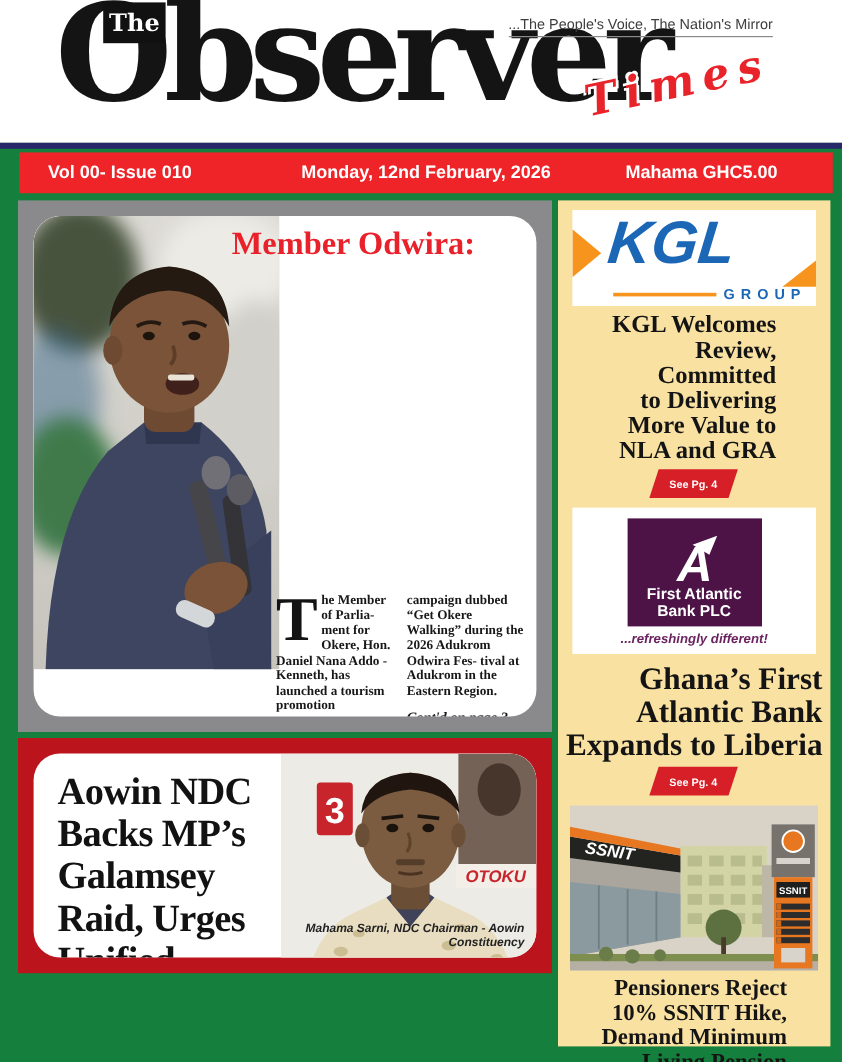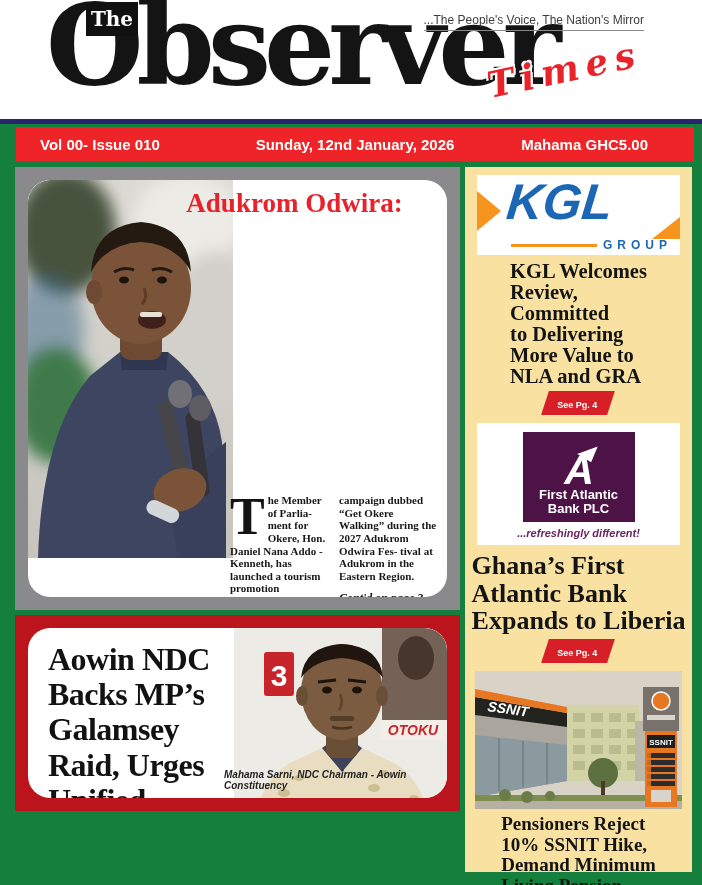--- a/index.html
+++ b/index.html
@@ -49,39 +49,39 @@
   .contd{margin-top:9px;font:bold italic 12px "Liberation Serif",serif;}
   .caption-main{position:absolute;left:16px;top:382px;font:italic 600 11px/1.2 "Liberation Sans",sans-serif;
                 color:#222;white-space:pre-line;}
 
   
   .second-frame{position:absolute;left:15px;top:615px;width:445px;height:196px;background:#bb141d;}
   .headline2{position:absolute;left:20px;top:14px;font:bold 32px/1.1 "Liberation Serif",serif;
              color:#121212;white-space:pre-line;letter-spacing:-0.5px;z-index:2;}
   .photo2{position:absolute;right:0;top:0;width:213px;height:204px;overflow:hidden;
           border-top-right-radius:22px;}
-  .caption2{position:absolute;left:196px;right:10px;bottom:7px;text-align:left;
+  .caption2{position:absolute;left:196px;right:10px;bottom:7px;text-align:right;
             font:italic 600 10px "Liberation Sans",sans-serif;color:#222;}
 
   
   .sidebar{position:absolute;left:465px;top:167px;width:227px;height:705px;background:#f9e1a2;
            display:flex;flex-direction:column;align-items:center;box-sizing:border-box;padding-top:8px;}
   .kgl-box{width:203px;height:80px;background:#fff;position:relative;overflow:hidden;flex:none;}
   .kgl-tri-left{position:absolute;left:0;top:16px;width:0;height:0;
                 border-top:20px solid transparent;border-bottom:20px solid transparent;
                 border-left:24px solid #f7941d;}
   .kgl-tri-br{position:absolute;right:0;bottom:16px;width:0;height:0;
               border-left:28px solid transparent;border-bottom:22px solid #f7941d;}
   .kgl-letters{position:absolute;left:30px;top:-2px;font:italic 900 50px "Liberation Sans",sans-serif;
                color:#1b67b5;transform:skewX(-6deg);}
   .kgl-group{position:absolute;right:8px;bottom:3px;display:flex;align-items:center;gap:6px;}
   .kgl-line{width:86px;height:3px;background:#f7941d;}
   .kgl-group-text{font:bold 12px "Liberation Sans",sans-serif;color:#1b67b5;letter-spacing:5px;}
 
-  .sb-head{text-align:left;font-family:"Liberation Serif",serif;font-weight:bold;color:#141414;
+  .sb-head{text-align:right;font-family:"Liberation Serif",serif;font-weight:bold;color:#141414;
            white-space:pre-line;flex:none;}
   .sb-h1{font-size:20.5px;line-height:1.02;margin-top:6px;}
   .sb-h2{font-size:26px;line-height:1.05;margin-top:7px;}
   .sb-h3{font-size:19px;line-height:1.08;margin-top:5px;}
 
   .badge{margin:5px auto 3px;background:#d71f27;transform:skewX(-18deg);
          padding:3px 13px;width:max-content;flex:none;}
   .badge span{display:inline-block;transform:skewX(18deg);
               font:bold 9px "Liberation Sans",sans-serif;color:#fff;}
 
@@ -103,21 +103,21 @@
   <header class="masthead">
     <div class="observer">Observer</div>
     <div class="the-box">The</div>
     <div class="times">Times</div>
     <div class="tagline">...The People's Voice, The Nation's Mirror</div>
   </header>
   <div class="navy-line"></div>
 
   <div class="info-bar">
     <span class="ib-issue">Vol 00- Issue 010</span>
-    <span class="ib-date">Sunday, 12nd January, 2026</span>
+    <span class="ib-date">Monday, 12nd February, 2026</span>
     <span class="ib-price">Mahama GHC5.00</span>
   </div>
 
   <section class="lead-frame">
     <div class="card">
       <div class="photo-main">
         <svg width="205" height="378" viewBox="0 0 205 378">
           <defs>
             <linearGradient id="lpbg" x1="0" y1="0" x2="0" y2="1">
               <stop offset="0" stop-color="#dcdad4"></stop>
@@ -152,27 +152,27 @@
           <g>
             <rect x="138" y="220" width="15" height="95" rx="6" fill="#45454a" transform="rotate(-14 145 260)"></rect>
             <ellipse cx="152" cy="214" rx="12" ry="14" fill="#707076"></ellipse>
             <rect x="162" y="232" width="14" height="85" rx="6" fill="#333338" transform="rotate(-8 169 270)"></rect>
             <ellipse cx="172" cy="228" rx="11" ry="13" fill="#5c5c62"></ellipse>
           </g>
           <ellipse cx="152" cy="310" rx="27" ry="21" fill="#7a5339" transform="rotate(-20 152 310)"></ellipse>
           <rect x="118" y="324" width="34" height="15" rx="7" fill="#d4d7da" transform="rotate(24 135 331)"></rect>
         </svg>
       </div>
-      <div class="kicker">Adukrom Odwira:</div>
+      <div class="kicker">Member Odwira:</div>
       <div class="body-copy">
         <div class="col">
           <span class="dropcap">T</span><span>he Member of Parlia- ment for Okere, Hon. Daniel Nana Addo - Kenneth, has launched a tourism promotion</span>
         </div>
         <div class="col">
-          <span>campaign dubbed “Get Okere Walking” during the 2027 Adukrom Odwira Fes- tival at Adukrom in the Eastern Region.</span>
+          <span>campaign dubbed “Get Okere Walking” during the 2026 Adukrom Odwira Fes- tival at Adukrom in the Eastern Region.</span>
           <div class="contd">Cont'd on page 3..</div>
         </div>
       </div>
     </div>
   </section>
 
   <section class="second-frame">
     <div class="card">
       <h2 class="headline2" style="margin:0;">Aowin NDC
 Backs MP’s

